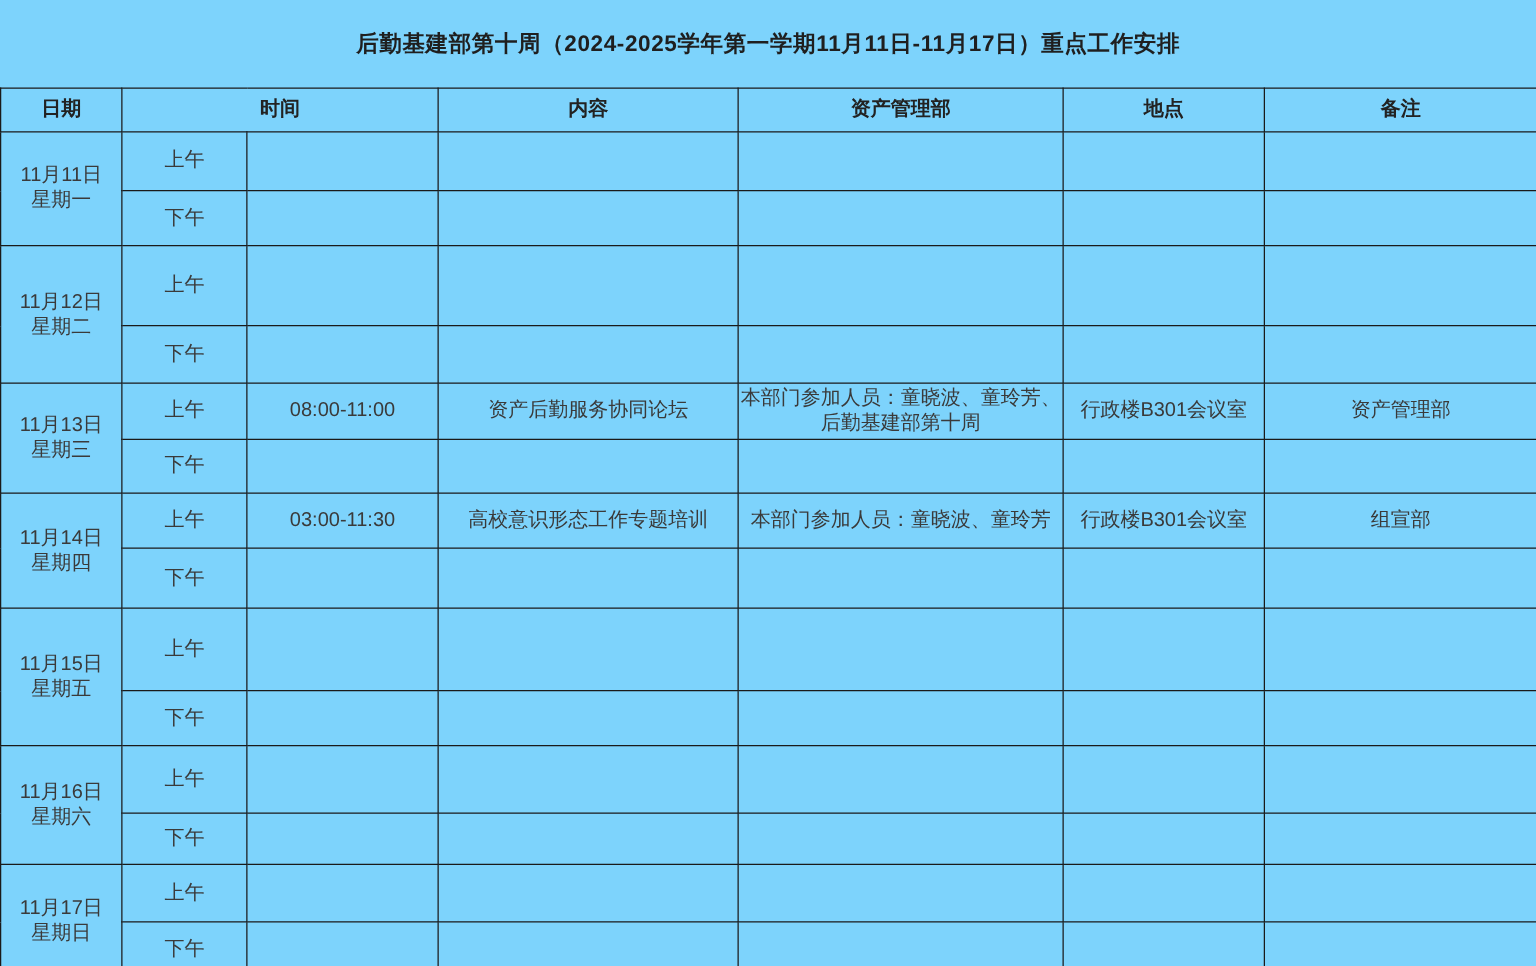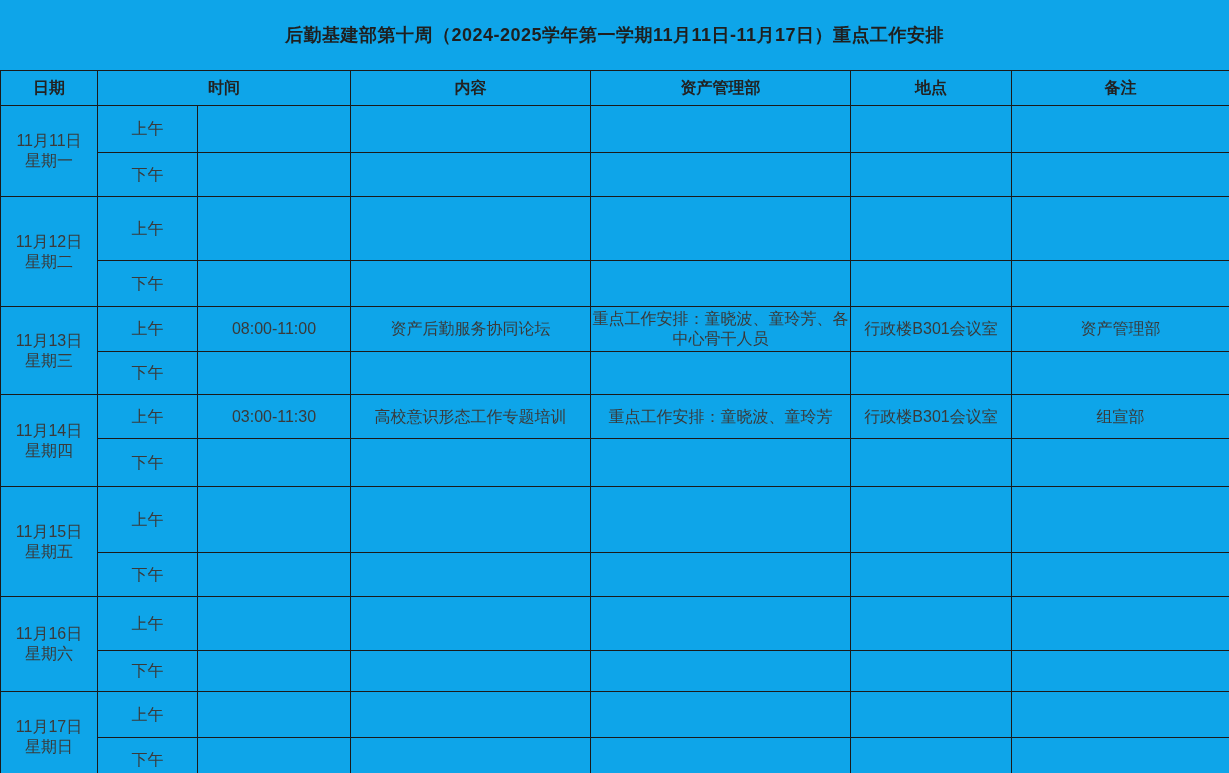--- a/index.html
+++ b/index.html
@@ -1,17 +1,17 @@
 <!DOCTYPE html>
 <html><head>
 <meta charset="utf-8">
 <style>
   html,body { margin:0; padding:0; background:#ffffff; }
   .page {
-    width:1229px; height:773px; background:#0ea5e9; overflow:hidden;
+    width:1229px; height:773px; background:#7dd3fc; overflow:hidden;
     font-family:"Liberation Sans","DejaVu Sans",sans-serif;
     box-sizing:border-box;
   }
   .title {
     height:70px; display:flex; align-items:center; justify-content:center;
     font-size:18px; font-weight:bold; color:#1f1f1f; letter-spacing:0.5px;
   }
   table.schedule {
     border-collapse:collapse; table-layout:fixed; width:1229px;
   }
@@ -95,42 +95,42 @@
       </tr>
 
       <tr style="height:45px">
         <td rowspan="2" class="date-cell">
           <div>11月13日</div>
           <div>星期三</div>
         </td>
         <td>上午</td>
         <td>08:00-11:00</td>
         <td>资产后勤服务协同论坛</td>
-        <td>重点工作安排：童晓波、童玲芳、各中心骨干人员</td>
+        <td>本部门参加人员：童晓波、童玲芳、后勤基建部第十周</td>
         <td>行政楼B301会议室</td>
         <td>资产管理部</td>
       </tr>
       <tr style="height:43px">
         <td>下午</td>
         <td></td>
         <td></td>
         <td></td>
         <td></td>
         <td></td>
       </tr>
 
       <tr style="height:44px">
         <td rowspan="2" class="date-cell">
           <div>11月14日</div>
           <div>星期四</div>
         </td>
         <td>上午</td>
         <td>03:00-11:30</td>
         <td>高校意识形态工作专题培训</td>
-        <td>重点工作安排：童晓波、童玲芳</td>
+        <td>本部门参加人员：童晓波、童玲芳</td>
         <td>行政楼B301会议室</td>
         <td>组宣部</td>
       </tr>
       <tr style="height:48px">
         <td>下午</td>
         <td></td>
         <td></td>
         <td></td>
         <td></td>
         <td></td>

